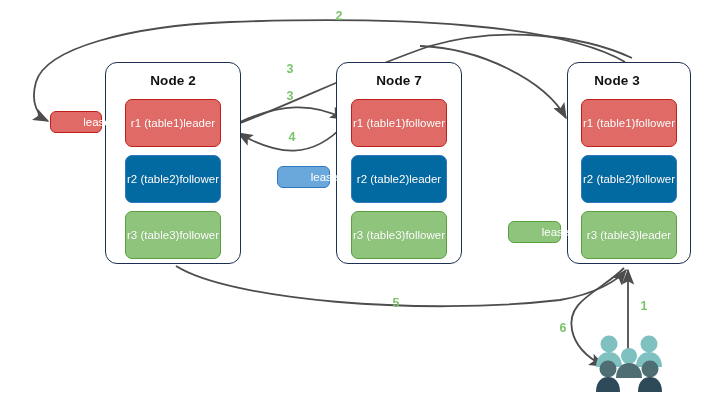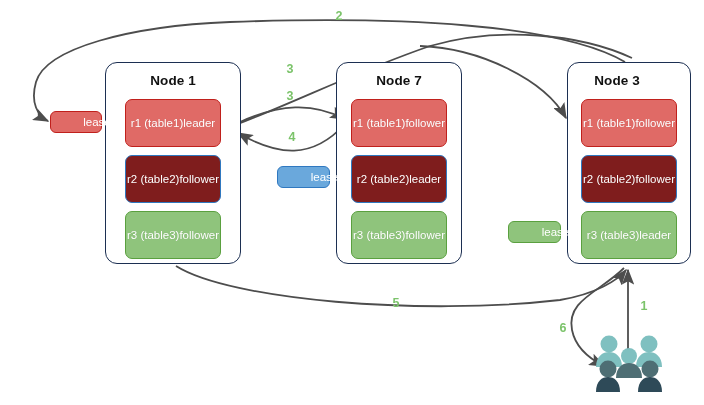--- a/index.html
+++ b/index.html
@@ -56,21 +56,21 @@
     font-size: 11.5px;
     line-height: 14px;
     text-shadow: 0 0 1px rgba(0,0,0,0.12);
   }
   .replica .rl1, .replica .rl2 { display: block; }
   .rep-red {
     background: #e06a66;
     border: 1.6px solid #c0201c;
   }
   .rep-blue {
-    background: #7f1d1d;
+    background: #0369a1;
     border: 1.6px solid #2f78c0;
   }
   .rep-green {
     background: #8fc47c;
     border: 1.6px solid #5aa03f;
   }
   .lease {
     position: absolute;
     border-radius: 6px;
     box-sizing: border-box;
@@ -131,21 +131,21 @@
     <path d="M 420,46 C 480,48 545,80 566,118" fill="none" stroke="#4d4d4d" stroke-width="1.8" marker-end="url(#arrowhead)"></path>
 
     <path d="M 176,266 C 230,300 420,316 560,300 C 596,294 618,280 626,270" fill="none" stroke="#4d4d4d" stroke-width="1.8" marker-end="url(#arrowhead)"></path>
 
     <path d="M 628,350 L 628,270" fill="none" stroke="#4d4d4d" stroke-width="1.8" marker-end="url(#arrowhead)"></path>
 
     <path d="M 624,268 C 600,292 566,300 572,330 C 576,350 592,360 604,366" fill="none" stroke="#4d4d4d" stroke-width="1.8" marker-end="url(#arrowhead)"></path>
   </svg>
 
   <div class="node-box" style="left:105px; top:62px; width:136px; height:202px;"></div>
-  <div class="node-title" style="left:105px; top:73px; width:136px;">Node 1</div>
+  <div class="node-title" style="left:105px; top:73px; width:136px;">Node 2</div>
   <div class="replica rep-red" style="left:125px; top:99px; width:96px; height:48px;">
     <span class="rl1">r1 (table1)</span>
     <span class="rl2">leader</span>
   </div>
   <div class="replica rep-blue" style="left:125px; top:155px; width:96px; height:48px;">
     <span class="rl1">r2 (table2)</span>
     <span class="rl2">follower</span>
   </div>
   <div class="replica rep-green" style="left:125px; top:211px; width:96px; height:48px;">
     <span class="rl1">r3 (table3)</span>

